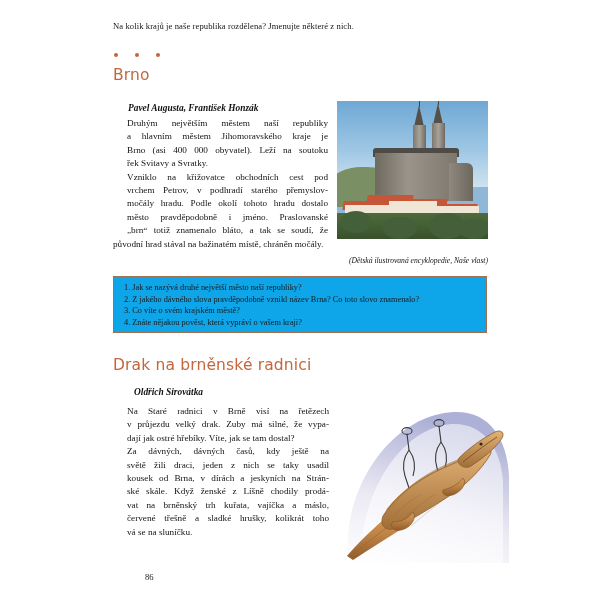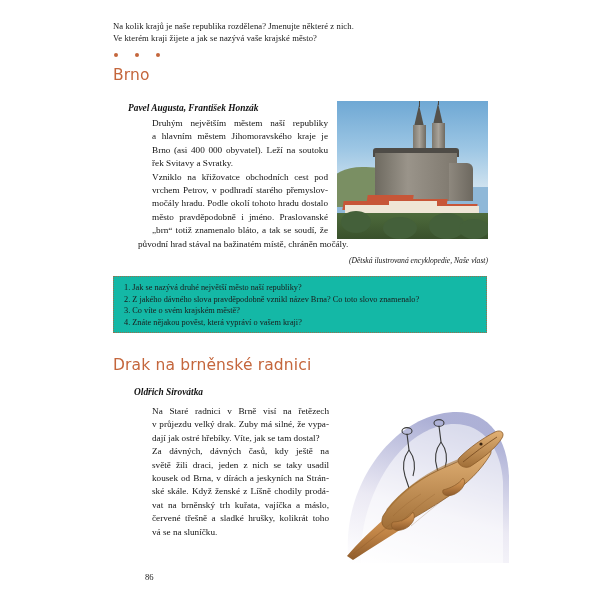--- a/index.html
+++ b/index.html
@@ -88,21 +88,20 @@
     font-size: 9.2px;
     line-height: 13.4px;
     color: #141414;
     text-align: justify;
   }
   .body-text p { margin: 0; }
   .body-text p.indent { text-indent: 14px; }
   .body-text .ln {
     display: block;
     white-space: nowrap;
-    margin-left: 25px;
   }
   
   .body-text .ln.j {
     text-align: justify;
     text-align-last: justify;
     white-space: normal;
   }
 
   #brno-col {
     left: 113px;
@@ -227,21 +226,21 @@
     white-space: nowrap;
   }
 
   
   .qbox {
     position: absolute;
     left: 113px;
     top: 276px;
     width: 374px;
     height: 57px;
-    background: #14b8a6;
+    background: #0ea5e9;
     border: 1.5px dotted #9d6b4a;
     box-sizing: border-box;
     padding: 5px 8px 4px 10px;
   }
   .qbox .q {
     font-size: 8.3px;
     line-height: 11.6px;
     color: #1b1b1b;
     white-space: nowrap;
   }
@@ -265,21 +264,20 @@
     margin-left: 32px;
   }
 </style>
 </head>
 <body>
 
 <div class="page">
 
   <div class="intro">
     <div class="intro-line">Na kolik krajů je naše republika rozdělena? Jmenujte některé z nich.</div>
-    <div class="intro-line">Ve kterém kraji žijete a jak se nazývá vaše krajské město?</div>
   </div>
 
   <div class="dots">
     <span class="dot d1"></span>
     <span class="dot d2"></span>
     <span class="dot d3"></span>
   </div>
 
   <div class="sec-heading" id="heading-brno">Brno</div>
   <div class="sec-author" id="author-brno">Pavel Augusta, František Honzák</div>

